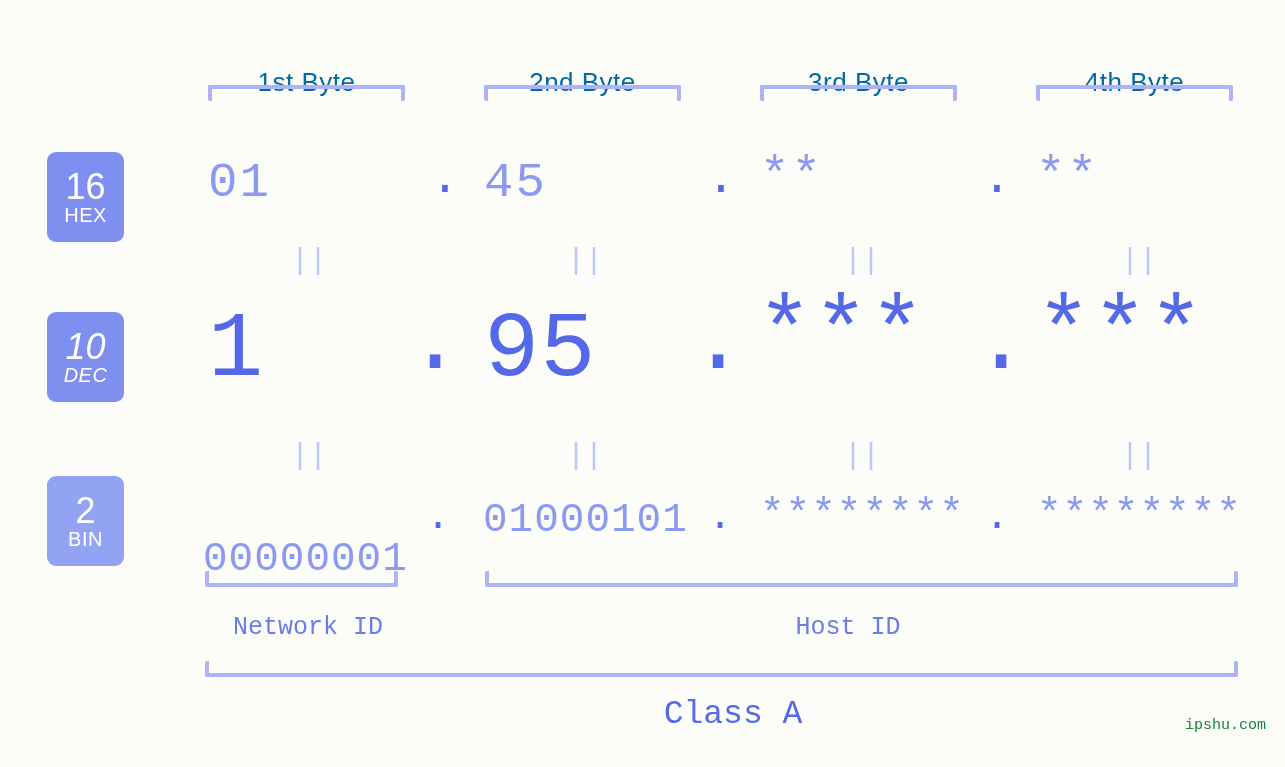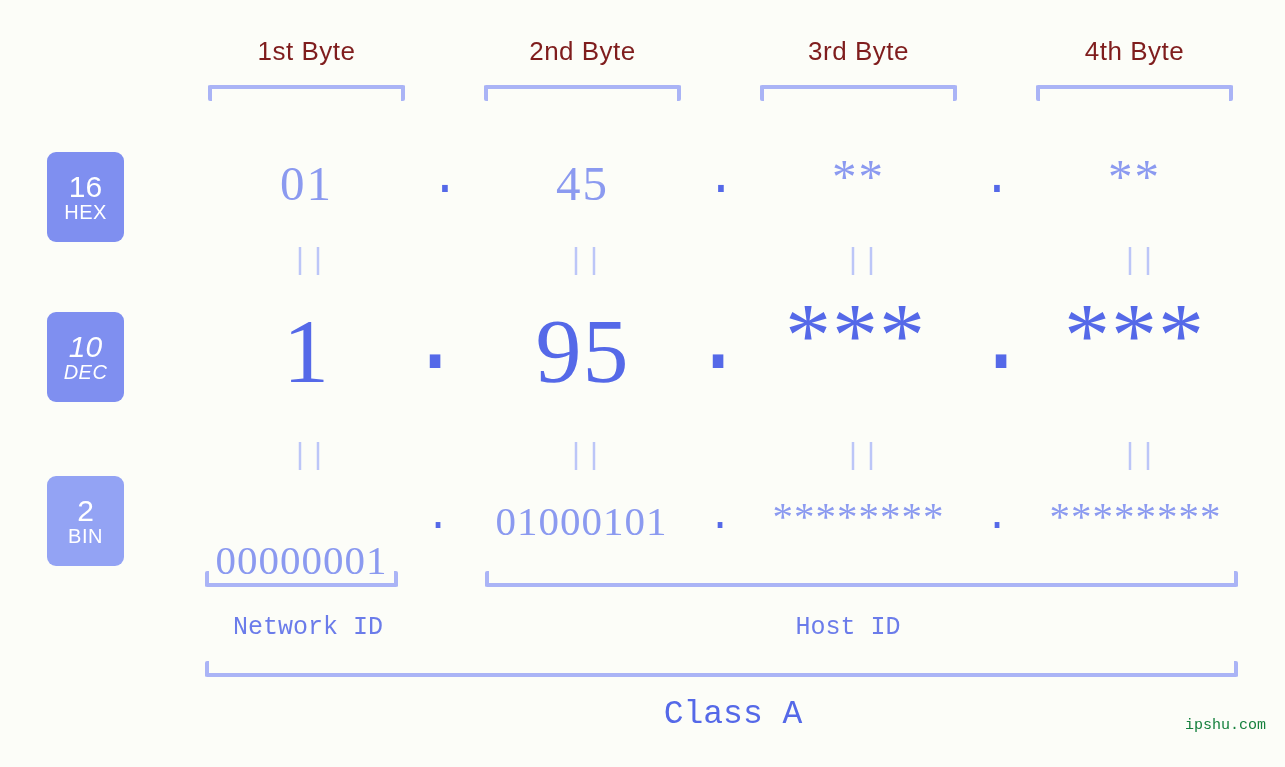--- a/index.html
+++ b/index.html
@@ -14,23 +14,24 @@
   }
 
   #stage { position: relative; width: 1285px; height: 767px; }
 
   
   .byte-label {
     position: absolute;
     text-align: center;
     font-family: "Liberation Sans", sans-serif;
     font-size: 26px;
-    color: #7f1d1d;
+    color: #0369a1;
     letter-spacing: 0.5px;
     white-space: nowrap;
+    margin-top: 31px;
   }
 
   
   .bracket-top {
     position: absolute;
     border-top: 4px solid #aab4f6;
     border-left: 4px solid #aab4f6;
     border-right: 4px solid #aab4f6;
     height: 16px;
     border-radius: 2px;
@@ -53,29 +54,28 @@
     background: #7f8ff0;
     color: #ffffff;
     display: flex;
     flex-direction: column;
     align-items: center;
     justify-content: center;
     line-height: 1;
     font-family: "Liberation Sans", sans-serif;
   }
   .badge.bin { background: #93a3f4; }
-  .badge .num { font-size: 30px; font-weight: 400; letter-spacing: 0px; }
+  .badge .num { font-size: 36px; font-weight: 400; letter-spacing: 0px; }
   .badge .unit { font-size: 20px; margin-top: 0; letter-spacing: 0.5px; }
 
   
   .cell {
     position: absolute;
-    text-align: center;
-    white-space: nowrap;
-    font-family: Liberation Serif, serif;
+    white-space: nowrap;
+    font-family: Liberation Mono, monospace;
   }
   .hex-val {
     font-size: 49px;
     color: #8b9af0;
     letter-spacing: 2px;
   }
   .dec-val {
     font-size: 92px;
     color: #5569e8;
     letter-spacing: 1px;

